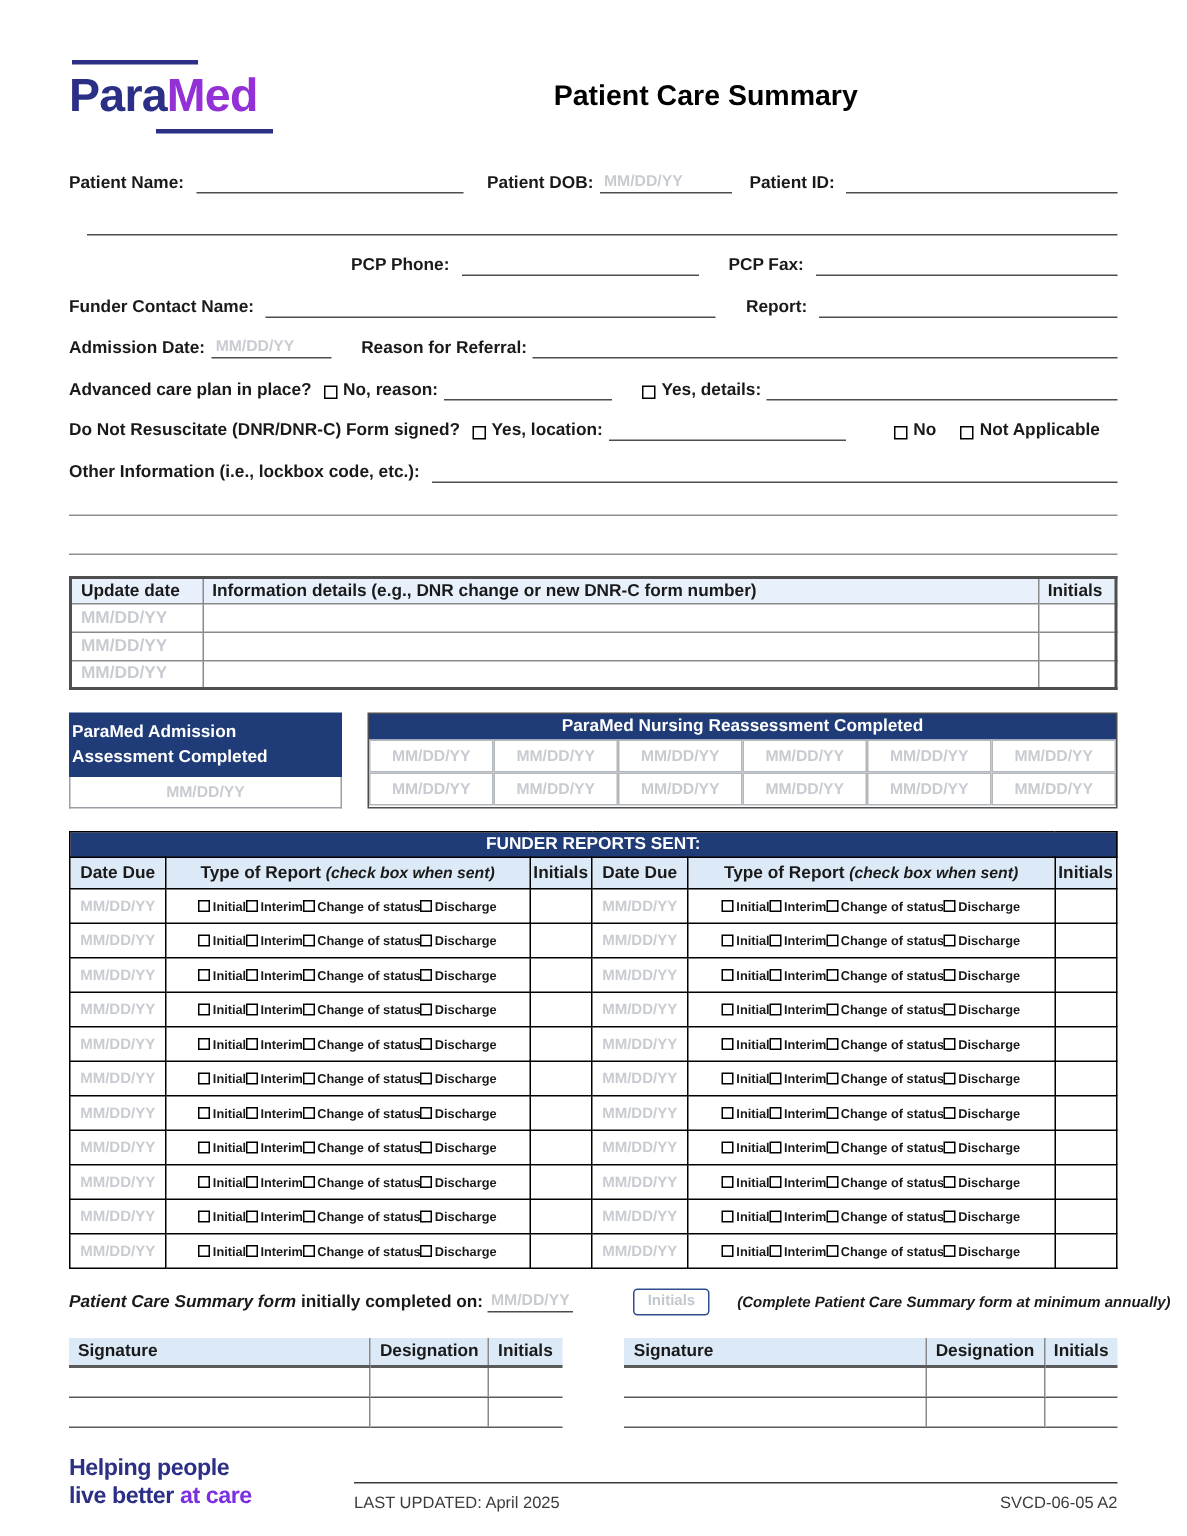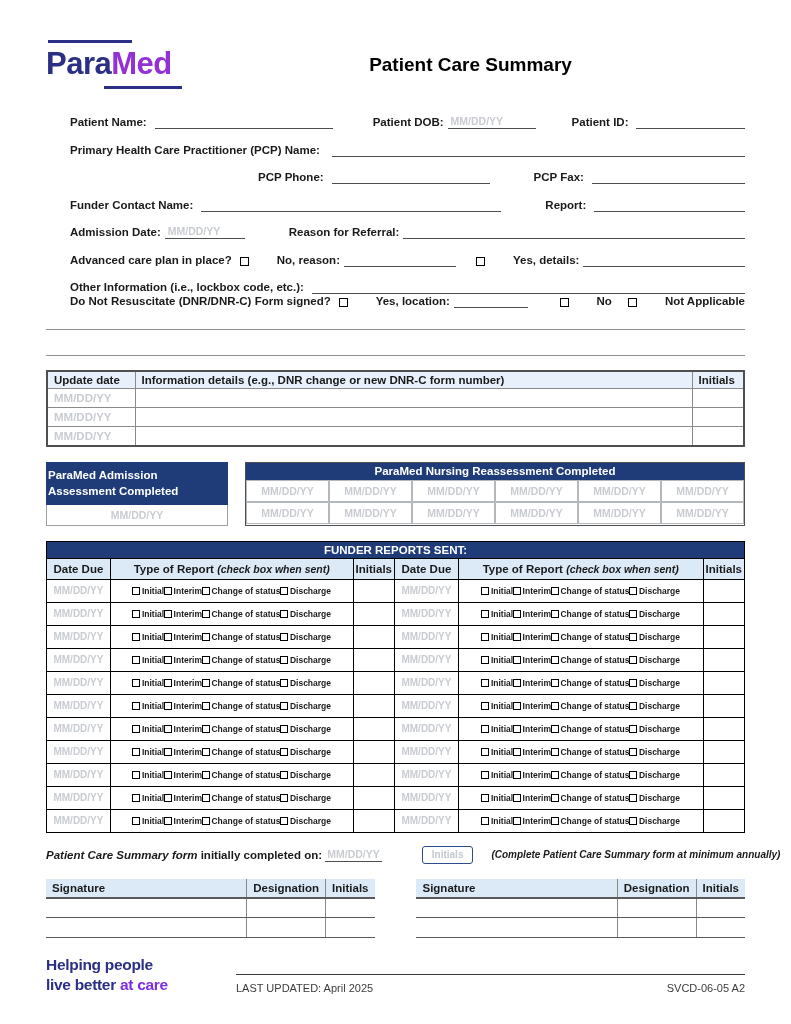--- a/index.html
+++ b/index.html
@@ -12,21 +12,21 @@
   .logo .para { color:#2b2f85; }
   .logo .med  { color:#9330d6; }
   .logo::before { content:""; position:absolute; top:0; left:2px; width:84px; height:3px; background:#2b2f85; }
   .logo::after  { content:""; position:absolute; bottom:0; left:58px; width:78px; height:3px; background:#2b2f85; }
   .title-wrap { flex:1; text-align:center; }
   .title { font-size:19px; font-weight:bold; color:#000; }
 
   
   .fields { font-size:11.5px; font-weight:bold; }
   .frow { display:flex; align-items:flex-end; margin-bottom:13.5px; white-space:nowrap; }
-  .lbl { padding-bottom:1px;margin-left:24px; }
+  .lbl { padding-bottom:1px; }
   .fill { border-bottom:1px solid #4d4d4d; height:14px; }
   .grow { flex:1; }
   .ph { color:#c8ccd1; font-weight:bold; font-size:10.5px; padding:0 3px 1px 3px; }
   .gap4{width:4px;} .gap8{width:8px;} .gap12{width:12px;} .gap16{width:16px;} .gap20{width:20px;}
   .cbx { display:inline-block; width:9px; height:9px; border:1.2px solid #000; margin:0 4px 1px 0; vertical-align:-1px; background:#fff; }
   .cbitem { display:flex; align-items:flex-end; }
 
   
   .blankline { border-bottom:1px solid #8f8f8f; height:1px; }
   .bl1 { margin-top:21px; }
@@ -108,21 +108,20 @@
       <span class="lbl">Patient DOB:</span>
         <span class="gap4"></span>
       <span class="fill ph" style="width:88px">MM/DD/YY</span>
         <span class="gap12"></span>
       <span class="lbl">Patient ID:</span>
         <span class="gap8"></span>
       <span class="fill grow"></span>
     </div>
 
     <div class="frow">
-      <span class="lbl">Primary Health Care Practitioner (PCP) Name:</span>
         <span class="gap12"></span>
       <span class="fill grow"></span>
     </div>
 
     <div class="frow">
       <span style="width:188px"></span>
       <span class="lbl">PCP Phone:</span>
         <span class="gap8"></span>
       <span class="fill" style="width:158px"></span>
         <span class="gap20"></span>
@@ -159,26 +158,20 @@
           <span class="lbl">No, reason:</span>
         </span>
         <span class="gap4"></span>
       <span class="fill" style="width:112px"></span>
         <span class="gap20"></span>
       <span class="cbitem">
           <span class="cbx"></span>
           <span class="lbl">Yes, details:</span>
         </span>
         <span class="gap4"></span>
-      <span class="fill grow"></span>
-    </div>
-
-    <div class="frow" style="margin-bottom:0">
-      <span class="lbl">Other Information (i.e., lockbox code, etc.):</span>
-        <span class="gap8"></span>
       <span class="fill grow"></span>
     </div>
 
     <div class="frow">
       <span class="lbl">Do Not Resuscitate (DNR/DNR-C) Form signed?</span>
         <span class="gap8"></span>
       <span class="cbitem">
           <span class="cbx"></span>
           <span class="lbl">Yes, location:</span>
         </span>
@@ -188,20 +181,26 @@
         <span class="gap12"></span>
       <span class="cbitem">
           <span class="cbx"></span>
           <span class="lbl">No</span>
         </span>
         <span class="gap16"></span>
       <span class="cbitem">
           <span class="cbx"></span>
           <span class="lbl">Not Applicable</span>
         </span>
+    </div>
+
+    <div class="frow" style="margin-bottom:0">
+      <span class="lbl">Other Information (i.e., lockbox code, etc.):</span>
+        <span class="gap8"></span>
+      <span class="fill grow"></span>
     </div>
   </div>
 
   <div class="blankline bl1"></div>
   <div class="blankline bl2"></div>
 
   <table class="update-table">
     <colgroup>
         <col style="width:88px">
         <col>

